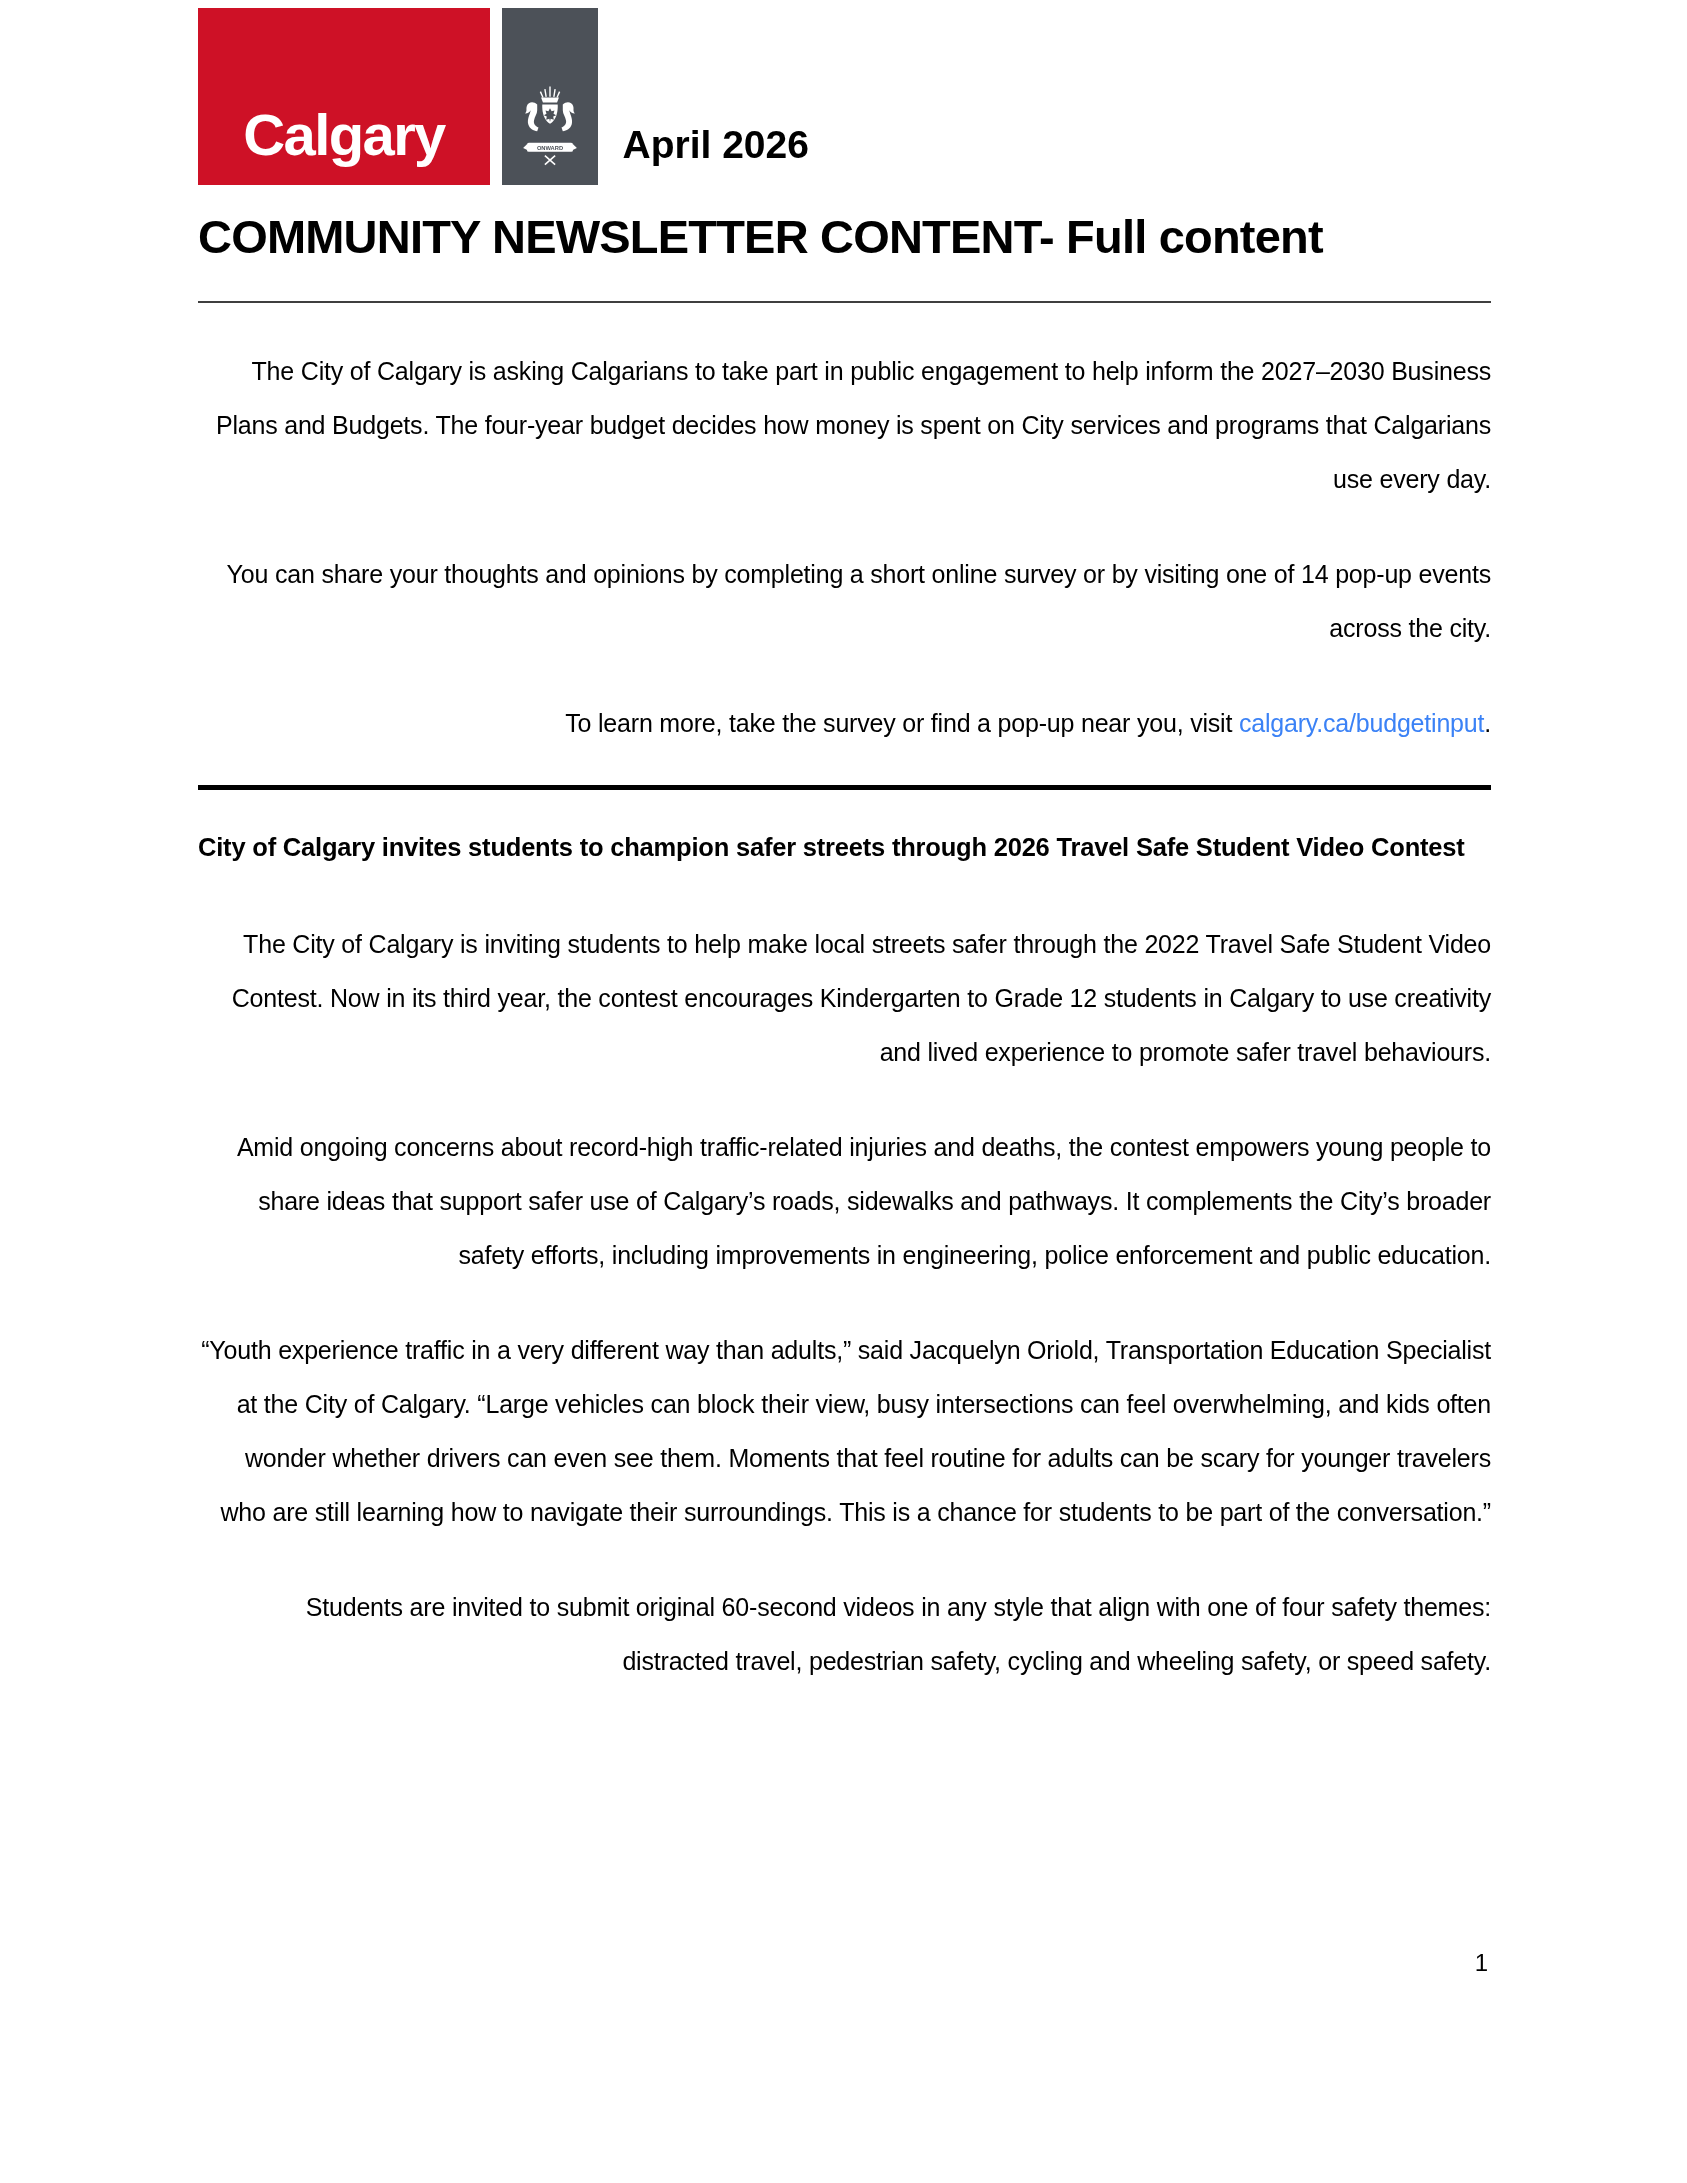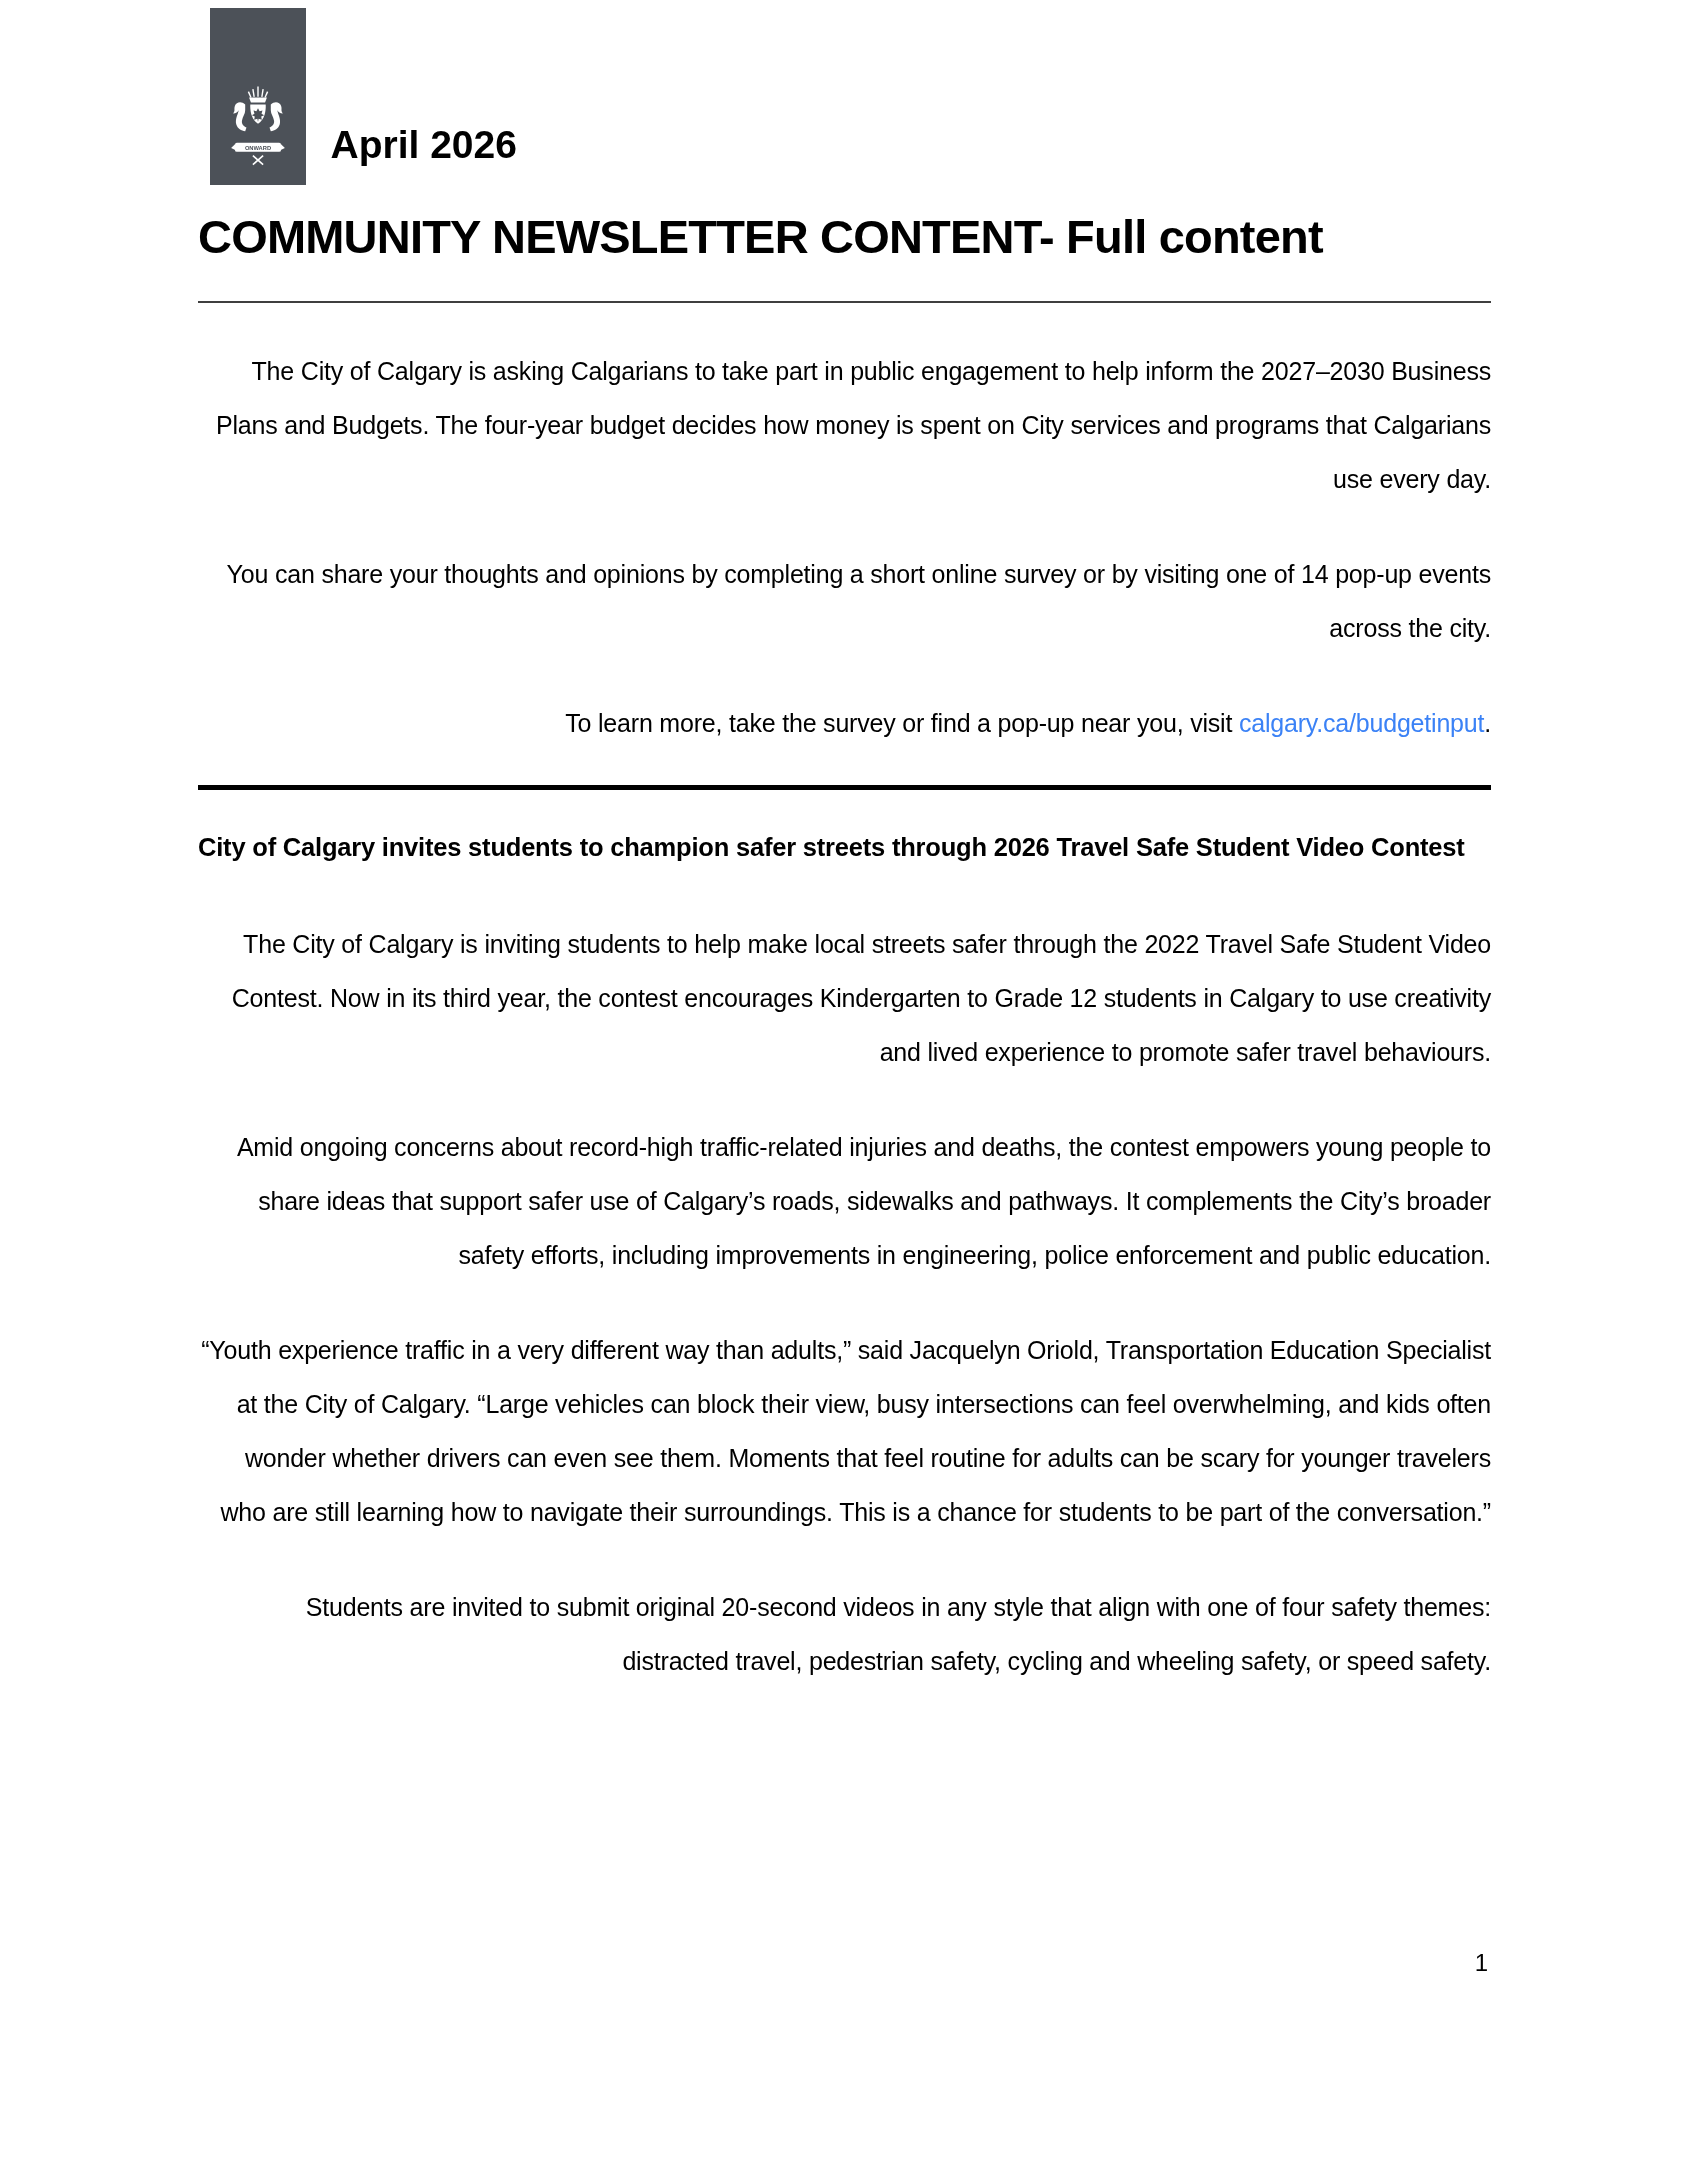--- a/index.html
+++ b/index.html
@@ -109,20 +109,23 @@
 
   
   .crest-svg { width: 64px; height: 89px; display: block; }
 </style>
 </head>
 <body>
 
 <div class="page">
 
   <div class="logo-row">
+    <div class="logo-red">
+      <span class="wordmark">Calgary</span>
+    </div>
     <div class="logo-gap"></div>
     <div class="logo-gray">
       <svg class="crest-svg" viewBox="0 0 100 132" xmlns="http://www.w3.org/2000/svg">
 
         <g stroke="#ffffff" stroke-width="2.2" fill="none">
           <line x1="50" y1="2" x2="50" y2="18"></line>
           <line x1="42" y1="6" x2="44" y2="18"></line>
           <line x1="58" y1="6" x2="56" y2="18"></line>
           <line x1="35" y1="10" x2="39" y2="19"></line>
           <line x1="65" y1="10" x2="61" y2="19"></line>
@@ -162,19 +165,19 @@
     <p class="body-para"><span>To learn more, take the survey or find a pop-up near you, visit </span><a class="doc-link">calgary.ca/budgetinput</a><span>.</span></p>
   </div>
 
   <hr class="rule-thick">
 
   <div>
     <div class="section-heading two-line">City of Calgary invites students to champion safer streets through 2026 Travel Safe Student Video Contest</div>
     <p class="body-para">The City of Calgary is inviting students to help make local streets safer through the 2022 Travel Safe Student Video Contest. Now in its third year, the contest encourages Kindergarten to Grade 12 students in Calgary to use creativity and lived experience to promote safer travel behaviours.</p>
     <p class="body-para">Amid ongoing concerns about record-high traffic-related injuries and deaths, the contest empowers young people to share ideas that support safer use of Calgary’s roads, sidewalks and pathways. It complements the City’s broader safety efforts, including improvements in engineering, police enforcement and public education.</p>
     <p class="body-para">“Youth experience traffic in a very different way than adults,” said Jacquelyn Oriold, Transportation Education Specialist at the City of Calgary. “Large vehicles can block their view, busy intersections can feel overwhelming, and kids often wonder whether drivers can even see them. Moments that feel routine for adults can be scary for younger travelers who are still learning how to navigate their surroundings. This is a chance for students to be part of the conversation.”</p>
-    <p class="body-para">Students are invited to submit original 20-second videos in any style that align with one of four safety themes: distracted travel, pedestrian safety, cycling and wheeling safety, or speed safety.</p>
+    <p class="body-para">Students are invited to submit original 60-second videos in any style that align with one of four safety themes: distracted travel, pedestrian safety, cycling and wheeling safety, or speed safety.</p>
   </div>
 
   <div class="page-number">1</div>
 
 </div>
 
 
 </body></html>

